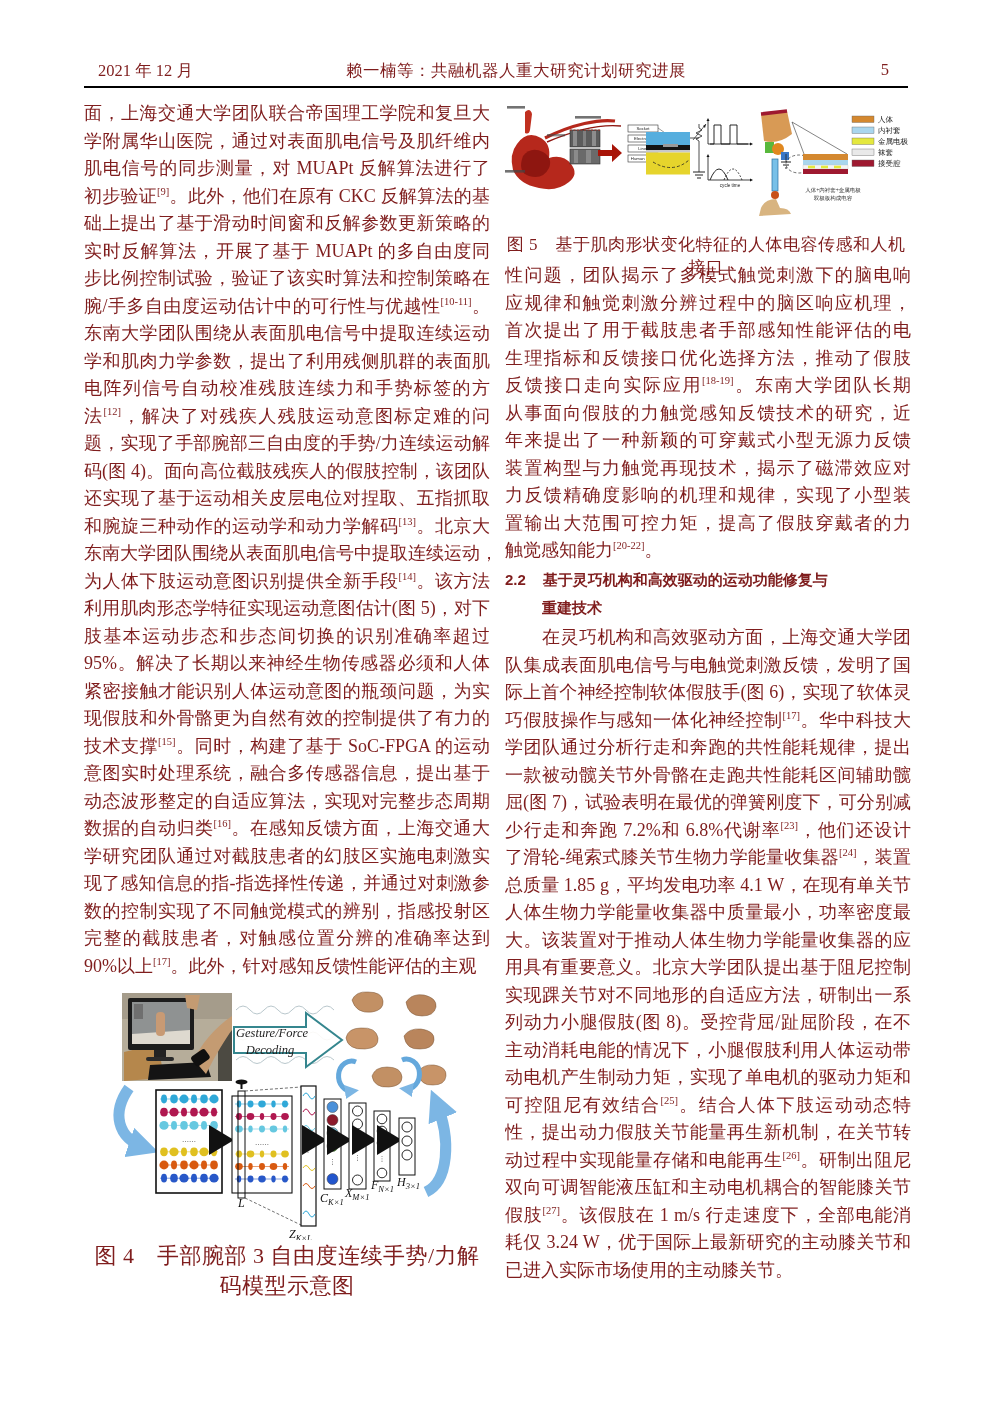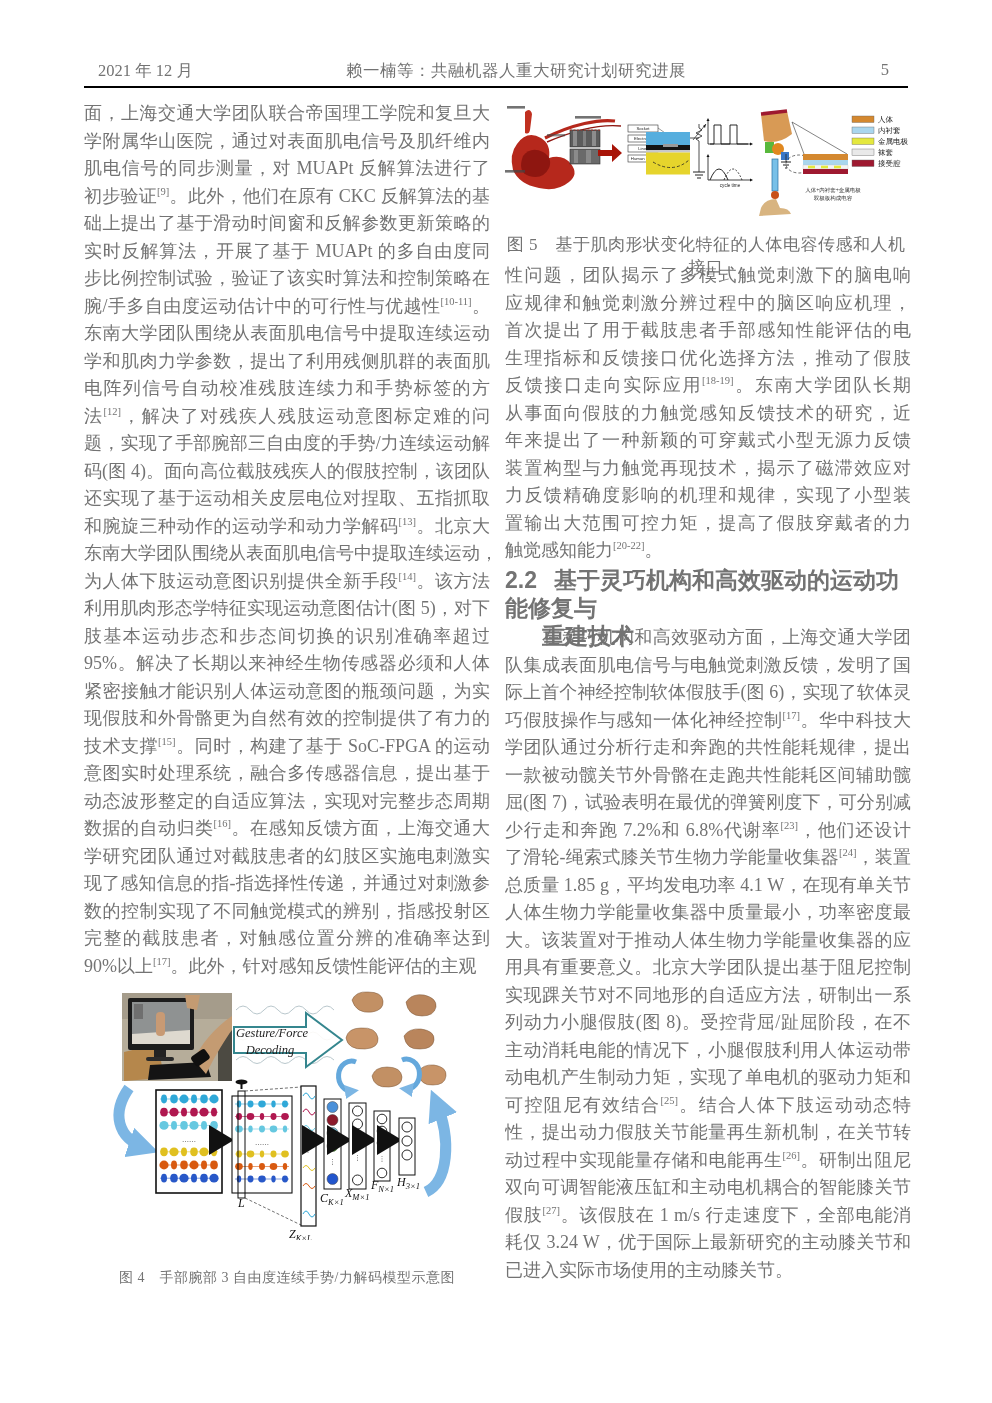--- a/index.html
+++ b/index.html
@@ -1,40 +1,40 @@
 <!DOCTYPE html>
 <html><head>
 <meta charset="utf-8">
 <style>
   html,body{margin:0;padding:0;background:#e8e8e8;}
   .page{position:relative;width:992px;height:1403px;background:#ffffff;margin:0 auto;
-        font-family:"Liberation Serif","DejaVu Serif",serif;color:#737373;overflow:hidden;}
+        font-family:"Liberation Serif","DejaVu Serif",serif;color:#7f1d1d;overflow:hidden;}
   .abs{position:absolute;}
   
   .hdr-date{left:98px;top:60px;font-size:16.5px;}
   .hdr-title{left:0;right:0;top:60px;text-align:center;font-size:16.5px;letter-spacing:0.5px;padding-left:40px;}
   .hdr-page{right:103px;top:60px;font-size:16.5px;}
   .hdr-rule{left:84px;top:86px;width:824px;height:2px;background:#000;}
   
   .textblock{width:406px;overflow:hidden;}
   .tline{height:27.5px;line-height:27.5px;font-size:18px;white-space:nowrap;
          text-align:justify;text-align-last:justify;}
   .tline-last{text-align-last:left;}
   .tline sup{font-size:10.5px;vertical-align:super;line-height:0;}
   .ltext{left:84px;top:100px;}
   .rtext-a{left:505px;top:262px;}
   .rtext-b{left:505px;top:624px;}
   
   .sec-heading{left:505px;top:566px;width:406px;font-family:"Liberation Sans","DejaVu Sans",sans-serif;
-               font-weight:700;font-size:23px;line-height:28px;}
+               font-weight:700;font-size:15px;line-height:28px;}
   .sec-num{margin-right:17px;}
   .sec-line2{padding-left:37px;}
   
   .fig4{left:84px;top:990px;width:406px;height:250px;}
-  .fig4-cap{left:84px;top:1241px;width:406px;text-align:center;font-size:14px;margin-top:28px;}
+  .fig4-cap{left:84px;top:1241px;width:406px;text-align:center;font-size:22px;}
   .fig5{left:503px;top:104px;width:410px;height:128px;}
   .fig5-cap{left:501px;top:233px;width:410px;text-align:center;font-size:17px;}
   .fig-caption{letter-spacing:0.5px;}
   svg{display:block;}
   .mlbl{font-family:"Liberation Serif",serif;font-style:italic;font-size:12px;fill:#111;}
   .mlbl .sub{font-size:8.5px;}
   .decodetxt{font-family:"Liberation Serif",serif;font-style:italic;font-size:12.5px;fill:#222;}
   .tinybox{font-size:4.3px;fill:#222;font-family:"Liberation Sans",sans-serif;}
   .lgtext{font-size:7.5px;fill:#222;}
   .notetext{font-size:5.5px;fill:#333;}

